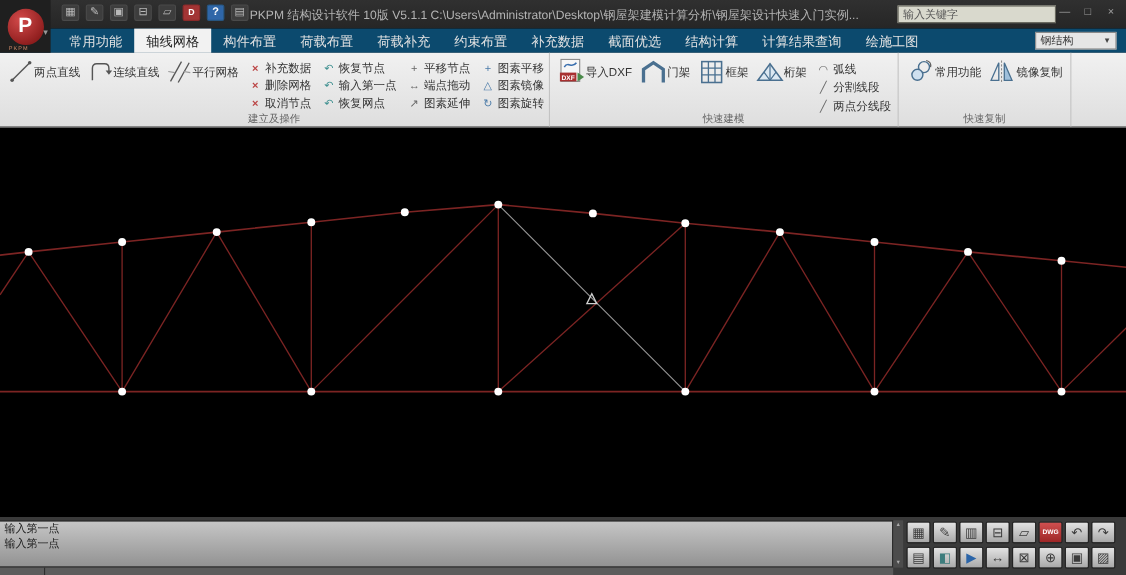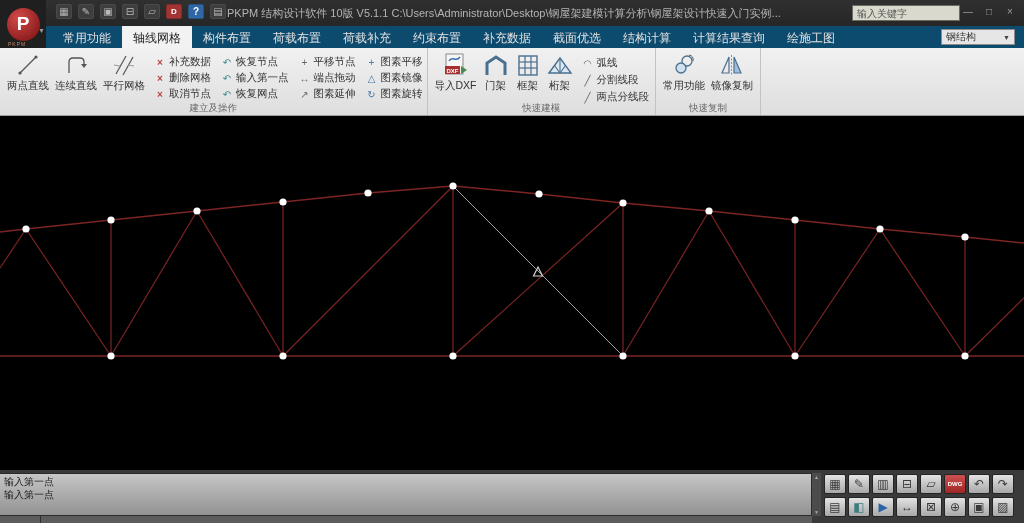--- a/index.html
+++ b/index.html
@@ -10,21 +10,21 @@
   
   .titlebar { position:absolute; left:0; top:0; width:1024px; height:26px;
     background:linear-gradient(#303030,#262626); display:flex; align-items:center; }
   .qa-row { position:absolute; left:56px; top:4px; display:flex; gap:6px; }
   .qa-icon { display:inline-flex; width:16px; height:15px; align-items:center; justify-content:center;
     font-size:10px; color:#b9b9b9; background:#3d3d3d; border:1px solid #4a4a4a; border-radius:2px; }
   .qa-dwg-export { color:#fff; background:#a23434; border-color:#8a2a2a; font-weight:bold; font-size:8px; }
   .qa-help { color:#fff; background:#2f66a8; border-color:#27557f; font-weight:bold; }
   .win-title { position:absolute; left:227px; top:6px; font-size:11px; color:#b4b4b4; white-space:nowrap;
     max-width:580px; overflow:hidden; }
-  .search-box { position:absolute; right:64px; top:5px; width:108px; height:16px;
+  .search-box { position:absolute; right:64px; top:5px; width:144px; height:16px;
     background:#d9d9cd; border:1px solid #6a6a60; font-size:10px; color:#444; padding:0 4px; }
   .search-box::placeholder { color:#555; }
   .win-controls { position:absolute; right:8px; top:5px; display:flex; gap:9px; }
   .win-btn { color:#9f9f9f; font-size:10px; line-height:14px; width:12px; text-align:center; cursor:default; }
 
   
   .logo-block { position:absolute; left:0; top:0; width:46px; height:48px; background:#1f1f1f; z-index:30;
     display:flex; align-items:center; justify-content:center; }
   .logo-p { width:33px; height:33px; border-radius:50%;
     background:radial-gradient(circle at 35% 30%, #d24a4a, #8e1d1d 75%);
@@ -43,21 +43,21 @@
   .mat-caret { font-size:7px; color:#444; }
 
   
   .ribbon { position:absolute; left:0; top:48px; width:1024px; height:68px;
     background:linear-gradient(#f1f1f1,#dedede); border-bottom:1px solid #9d9d9d; display:flex; }
   .rgroup { position:relative; height:100%; padding:3px 4px 12px; display:flex; align-items:flex-start;
     border-right:1px solid #c3c3c3; }
   .rgroup:last-child { border-right:1px solid #c3c3c3; }
   .group-label { position:absolute; bottom:0px; left:0; right:0; text-align:center;
     font-size:9.5px; color:#666; }
-  .big-btn { display:flex; flex-direction:column; align-items:center; justify-content:flex-start;
+  .big-btn { display:flex; flex-direction:row; align-items:center; justify-content:flex-start;
     padding:2px 3px; cursor:default; }
   .big-btn svg { display:block; }
   .big-btn .blabel { font-size:10.5px; color:#333; margin-top:2px; white-space:nowrap; }
   .small-grid { display:grid; grid-template-columns:repeat(4,auto); column-gap:10px; row-gap:2px;
     margin-left:6px; margin-top:4px; }
   .small-item { display:flex; align-items:center; gap:3px; font-size:10.5px; color:#333;
     white-space:nowrap; cursor:default; }
   .si { width:12px; text-align:center; font-size:10px; }
   .tone-red { color:#bb4444; font-weight:bold; }
   .tone-teal { color:#3d8f8f; }

